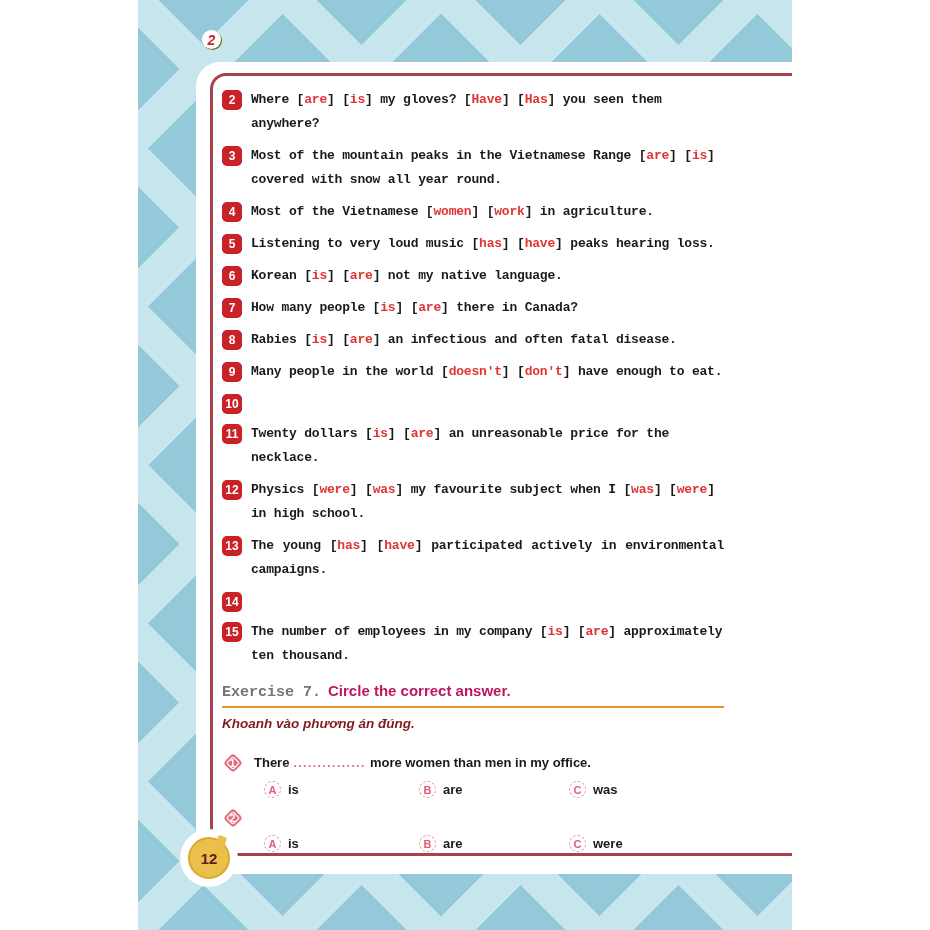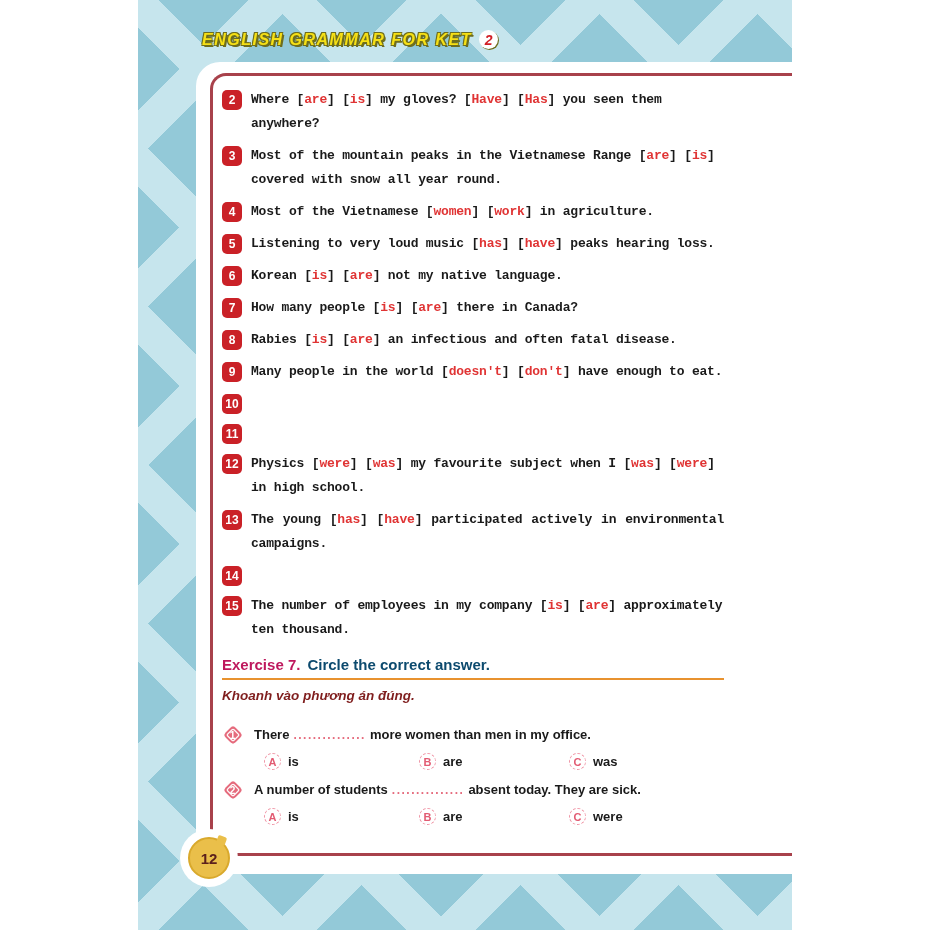--- a/index.html
+++ b/index.html
@@ -55,22 +55,22 @@
   .item .itxt{
     font-size:13px;font-weight:bold;color:#1a1a1a;line-height:24px;letter-spacing:-0.2px;font-family:Liberation Mono, monospace;
   }
   .item .itxt.just{text-align:justify;}
   .item .itxt .red{color:#e03434;}
   
   .ex-head{
     margin-top:14px;padding-bottom:5px;border-bottom:2.5px solid #e8922f;
     display:flex;gap:7px;align-items:baseline;
   }
-  .ex-label{color:#be185d;font-weight:bold;font-size:15px;}
-  .ex-instr{color:#0c4a6e;font-weight:bold;font-size:15px;}
+  .ex-label{color:#737373;font-weight:bold;font-size:15px;font-family:Liberation Mono, monospace;}
+  .ex-instr{color:#be185d;font-weight:bold;font-size:15px;}
   .ex-transl{margin-top:8px;font-size:13.5px;font-weight:bold;font-style:italic;color:#7f1d1d;}
   .questions{margin-top:20px;}
   .q-row{display:flex;align-items:flex-start;margin-bottom:6px;}
   .q-dia-wrap{flex:0 0 auto;width:22px;height:22px;margin:1px 10px 0 0;
     display:flex;align-items:center;justify-content:center;}
   .q-dia{
     width:14px;height:14px;background:#e56a7c;border-radius:4px;transform:rotate(45deg);
     box-shadow:inset 0 0 0 2px #e56a7c, inset 0 0 0 3.2px rgba(255,255,255,.95);
     display:flex;align-items:center;justify-content:center;
   }
@@ -101,21 +101,20 @@
     background:#eabf4a;border-radius:2px;transform:rotate(20deg);
   }
   .pagenum .num{color:#5c201c;font-size:15px;font-weight:bold;position:relative;}
 </style>
 </head>
 <body>
 
 <div class="page-bg"></div>
 
 <div class="header">
-  <span class="title">ENGLISH GRAMMAR FOR KET</span>
   <span class="vol">2</span>
 </div>
 
 <div class="card">
   <div class="frame"></div>
   <div class="content">
 
     <div id="items-root">
         <div class="item">
           <span class="badge">2</span>
@@ -147,20 +146,21 @@
         </div>
         <div class="item">
           <span class="badge">9</span>
           <div class="itxt"><span>Many people in the world [</span><span class="red">doesn't</span><span>] [</span><span class="red">don't</span><span>] have enough to eat.</span></div>
         </div>
         <div class="item">
           <span class="badge">10</span>
         </div>
         <div class="item">
           <span class="badge">11</span>
+          <div class="itxt"><span>Twenty dollars [</span><span class="red">is</span><span>] [</span><span class="red">are</span><span>] an unreasonable price for the necklace.</span></div>
         </div>
         <div class="item">
           <span class="badge">12</span>
           <div class="itxt"><span>Physics [</span><span class="red">were</span><span>] [</span><span class="red">was</span><span>] my favourite subject when I [</span><span class="red">was</span><span>] [</span><span class="red">were</span><span>] in high school.</span></div>
         </div>
         <div class="item">
           <span class="badge">13</span>
           <div class="itxt just"><span>The young [</span><span class="red">has</span><span>] [</span><span class="red">have</span><span>] participated actively in environmental campaigns.</span></div>
         </div>
         <div class="item">
@@ -200,21 +200,20 @@
             <span class="opt-marker">C</span>
             <span class="opt-label">was</span>
           </div>
         </div>
         <div class="q-row">
           <div class="q-dia-wrap">
             <div class="q-dia">
               <span>2</span>
             </div>
           </div>
-          <div class="q-text"><span>A number of students</span><span class="dots">...............</span><span>absent today. They are sick.</span></div>
         </div>
         <div class="opt-row">
           <div class="opt">
             <span class="opt-marker">A</span>
             <span class="opt-label">is</span>
           </div>
           <div class="opt">
             <span class="opt-marker">B</span>
             <span class="opt-label">are</span>
           </div>

